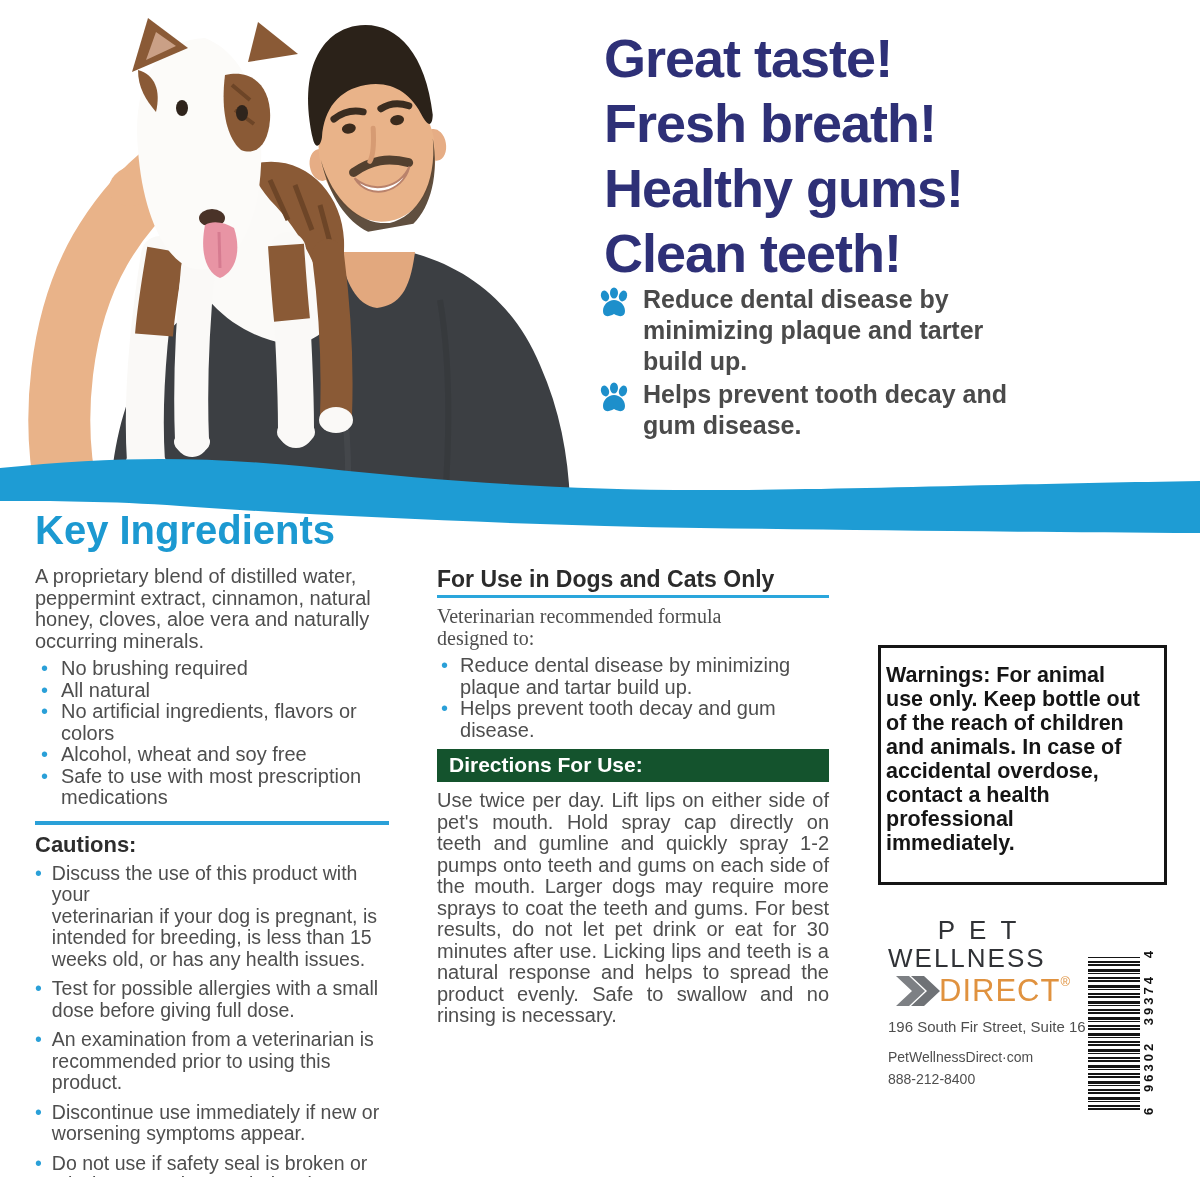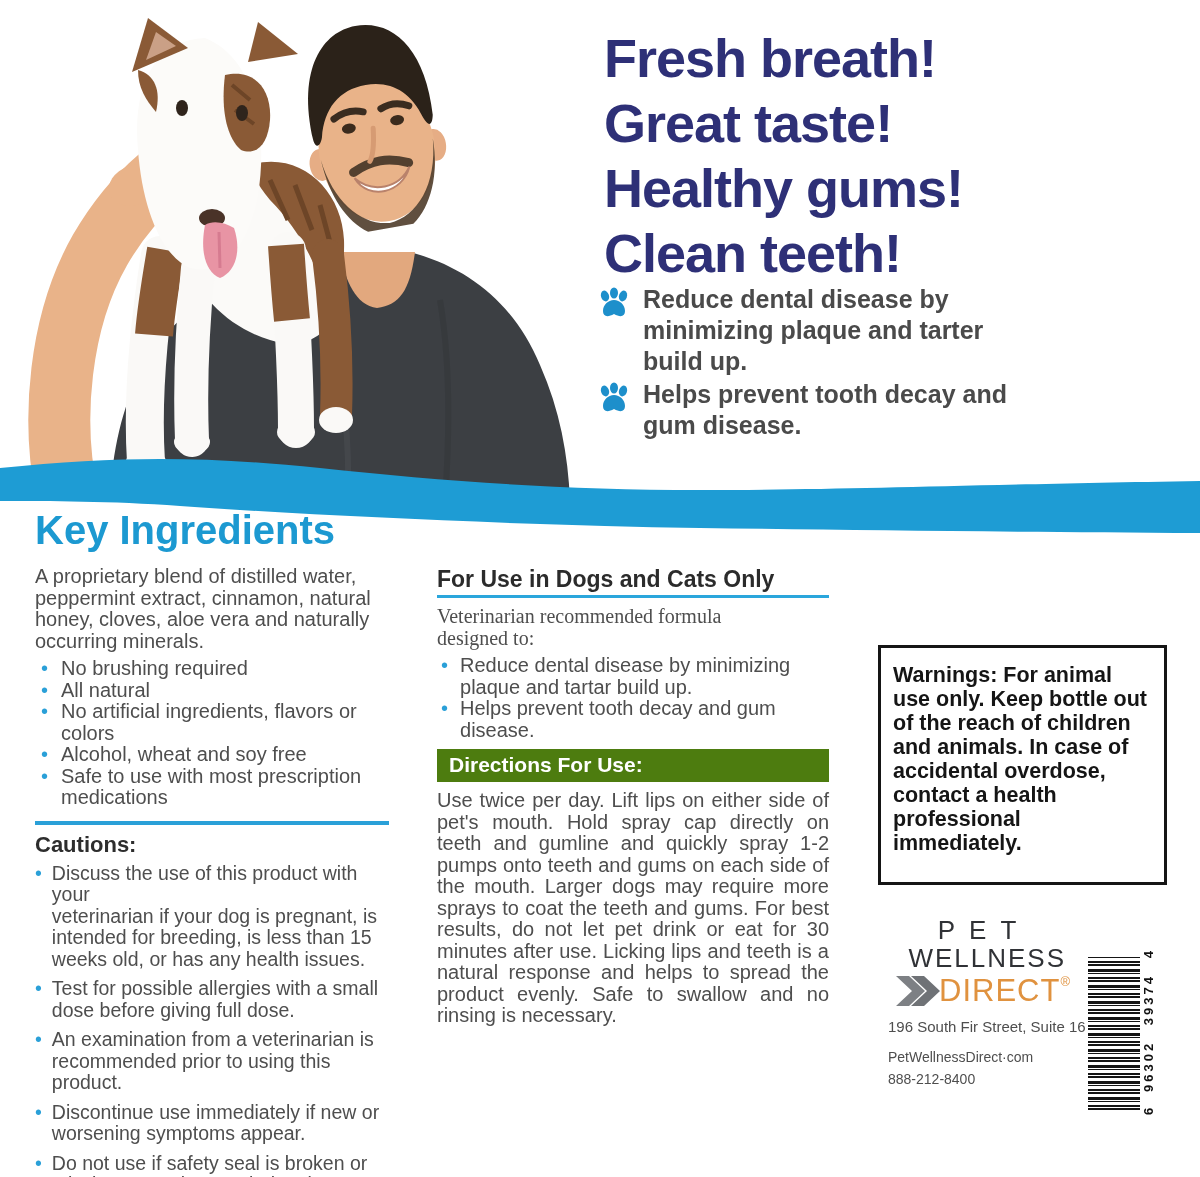--- a/index.html
+++ b/index.html
@@ -30,32 +30,32 @@
   .clist{margin-top:6px;}
   .citem{display:flex;gap:10px;font-size:19.5px;line-height:21.5px;margin-bottom:8px;}
 
   
   .col-mid{position:absolute;left:437px;top:566px;width:392px;}
   .mid-title{font-size:23px;line-height:26px;font-weight:bold;color:#2b2b2b;}
   .mid-underline{height:3px;background:#2aa6dc;margin:3px 0 8px;}
   .mid-intro{font-size:20px;line-height:21.5px;color:#4e4e4e;font-family:Liberation Serif, serif;}
   .blist.mid{margin-top:6px;}
   .blist.mid .bitem{padding-left:4px;gap:12px;}
-  .banner{margin-top:8px;background:#4d7c0f;color:#ffffff;font-size:21px;font-weight:bold;
+  .banner{margin-top:8px;background:#14532d;color:#ffffff;font-size:21px;font-weight:bold;
           padding:4px 0 5px 12px;}
   .dir{margin:8px 0 0;font-size:20px;line-height:21.5px;color:#4e4e4e;text-align:justify;}
 
   
   .warnings-box{position:absolute;left:878px;top:645px;width:289px;height:240px;
                 box-sizing:border-box;border:3px solid #151515;background:#fff;
-                padding:15px 12px;font-size:21.5px;line-height:24px;font-weight:bold;color:#151515;}
+                padding:15px 5px;font-size:21.5px;line-height:24px;font-weight:bold;color:#151515;}
   .brand{position:absolute;left:888px;top:916px;width:290px;color:#303236;}
   .logo-pet{width:178px;text-align:center;font-size:26px;line-height:28px;letter-spacing:14px;
             padding-left:14px;box-sizing:border-box;}
-  .logo-wellness{width:178px;text-align:right;font-size:26px;line-height:29px;letter-spacing:2px;}
+  .logo-wellness{width:178px;text-align:left;font-size:26px;line-height:29px;letter-spacing:2px;}
   .logo-direct-row{width:190px;display:flex;align-items:flex-start;justify-content:center;margin-top:1px;}
   .logo-direct{font-size:31px;line-height:33px;color:#e0923f;letter-spacing:1px;margin-left:-3px;}
   .logo-reg{font-size:13px;color:#e0923f;align-self:flex-start;line-height:16px;}
   .address{margin-top:9px;font-size:15px;line-height:20px;color:#4e4e4e;}
   .contact{margin-top:9px;font-size:14px;line-height:22px;color:#4e4e4e;}
 
   
   .barcode-outer{position:absolute;left:1086px;top:950px;width:72px;height:166px;}
   .barcode-inner{position:absolute;left:-47px;top:47px;width:166px;height:72px;
                  transform:rotate(-90deg);background:#fff;}
@@ -123,22 +123,22 @@
       <path d="M296,130 C292,55 325,24 357,24 C395,24 422,58 418,125 C416,135 412,137 408,126 C400,98 382,84 357,84 C330,84 312,100 305,128 C302,137 297,138 296,130 Z" fill="#2b2219"></path>
       <path d="M320,112 Q335,104 350,110" stroke="#3a2c20" stroke-width="7" fill="none" stroke-linecap="round"></path>
       <path d="M368,110 Q382,104 396,112" stroke="#3a2c20" stroke-width="7" fill="none" stroke-linecap="round"></path>
       <ellipse cx="333" cy="124" rx="7" ry="5" fill="#3b2b1d"></ellipse>
       <ellipse cx="382" cy="124" rx="7" ry="5" fill="#3b2b1d"></ellipse>
       <path d="M357,128 C355,145 352,155 348,160" stroke="#d69b73" stroke-width="5" fill="none" stroke-linecap="round"></path>
     </g>
   </svg>
 
   <div class="headline">
+    <div>Great taste!</div>
     <div>Fresh breath!</div>
-    <div>Great taste!</div>
     <div>Healthy gums!</div>
     <div>Clean teeth!</div>
   </div>
 
   <div class="hero-bullets">
     <div class="hbullet">
       <span class="pawwrap">
         <svg width="34" height="32" viewBox="0 0 34 32">
             <g fill="#1d8fcb">
           <ellipse cx="8" cy="9" rx="4" ry="5.5" transform="rotate(-18 8 9)"></ellipse>

